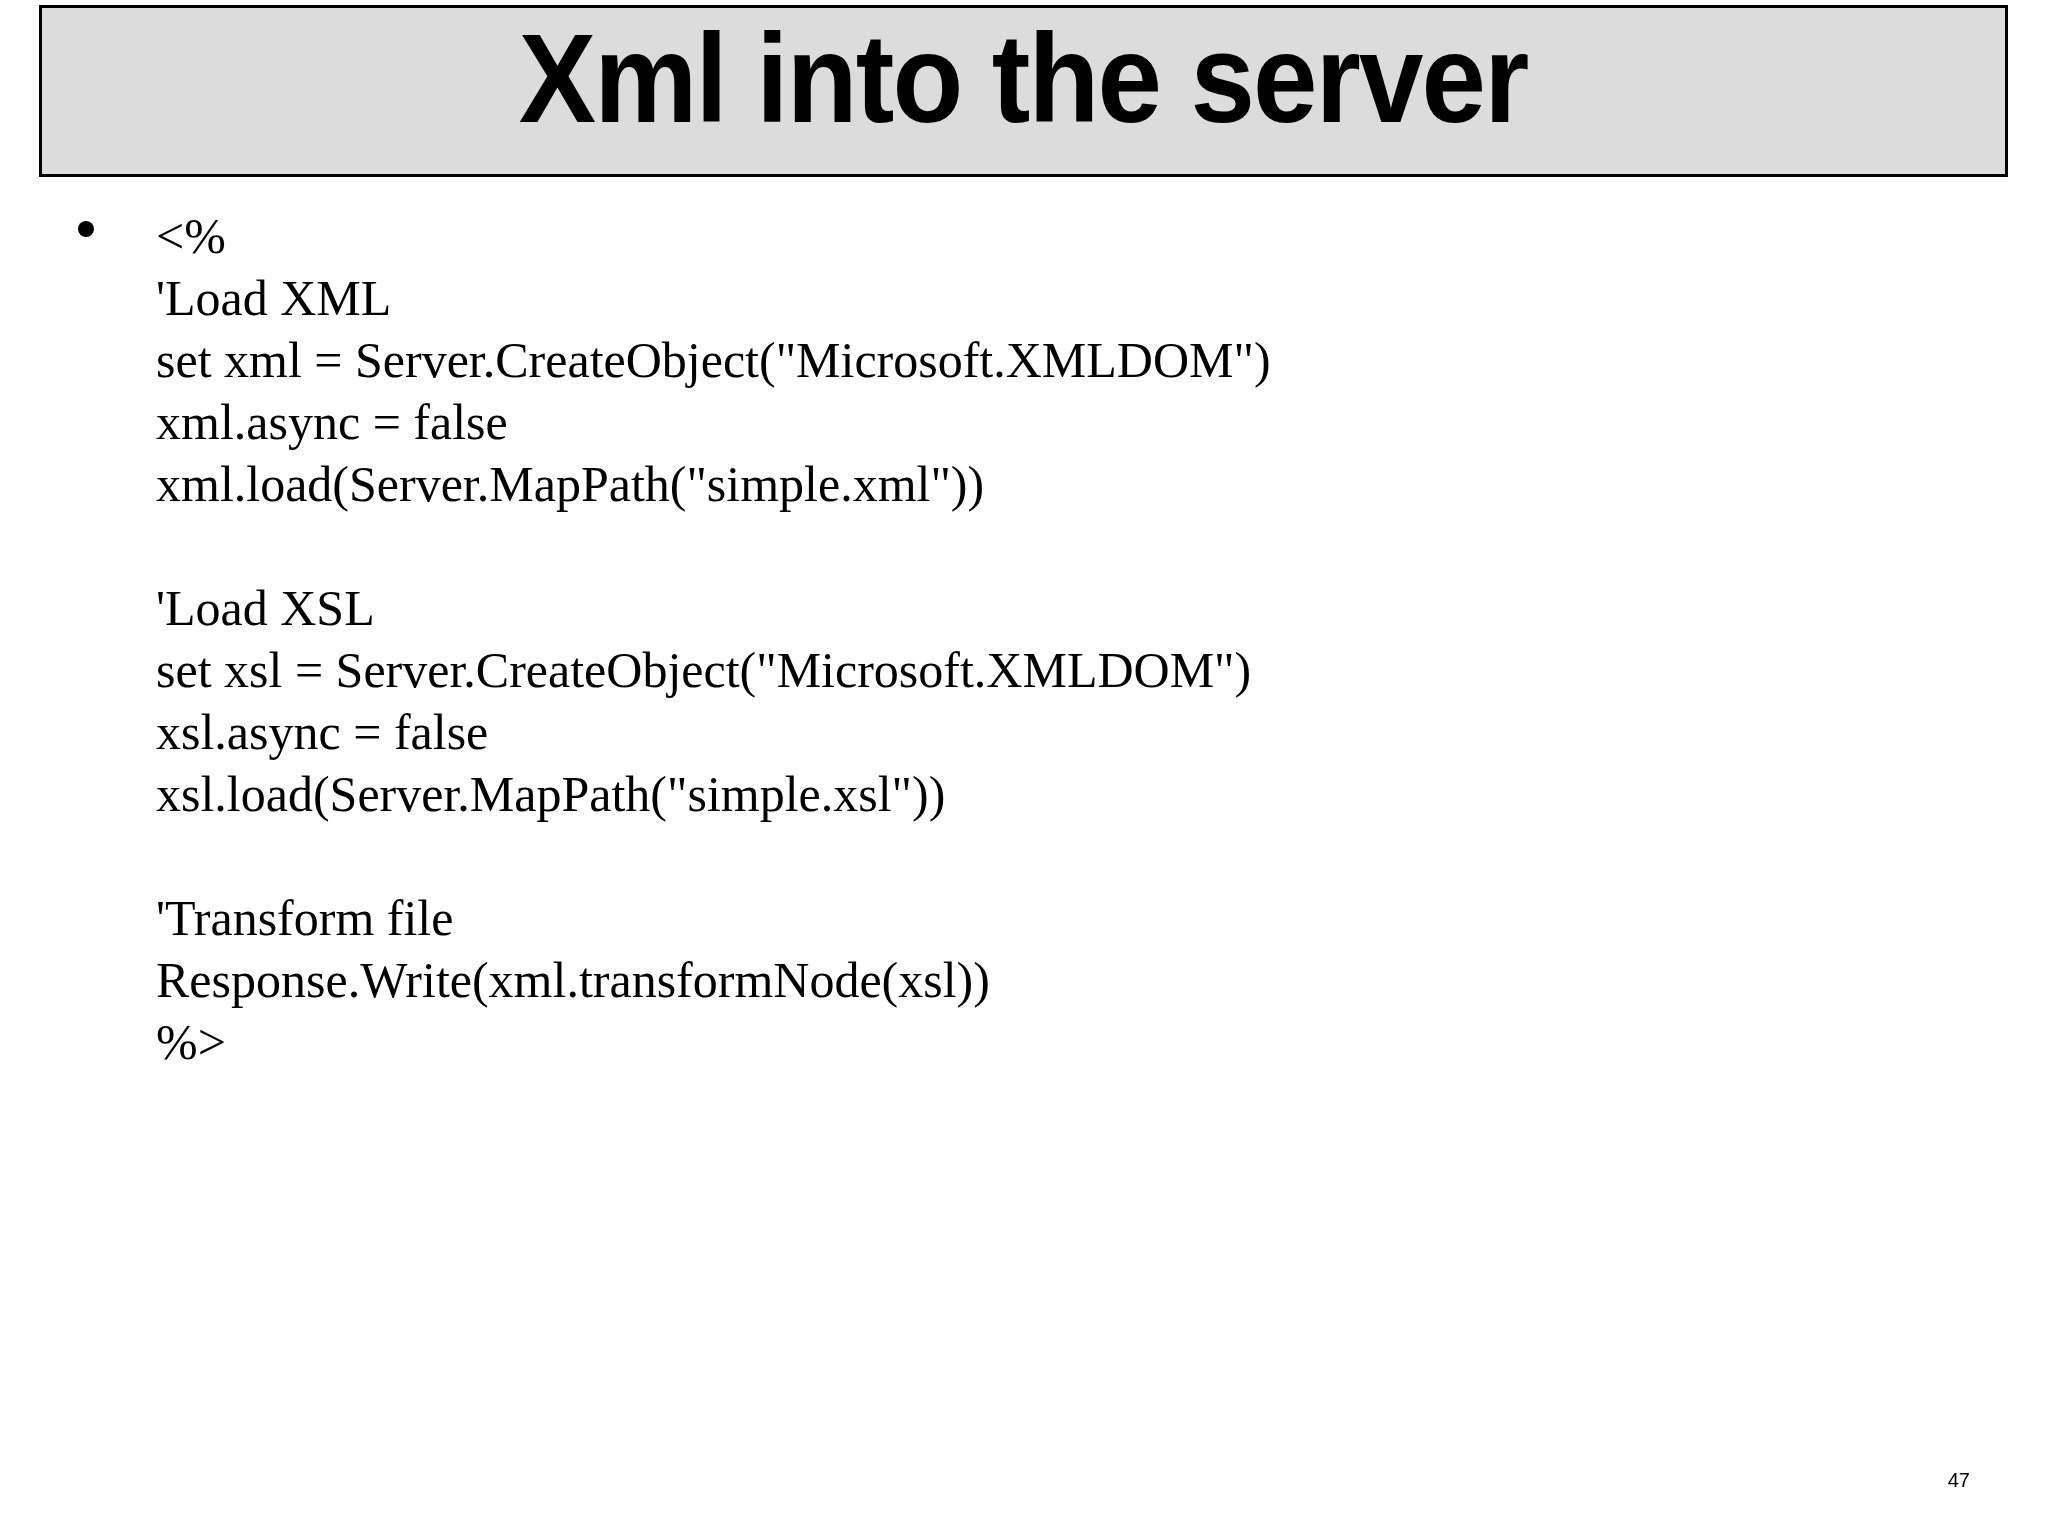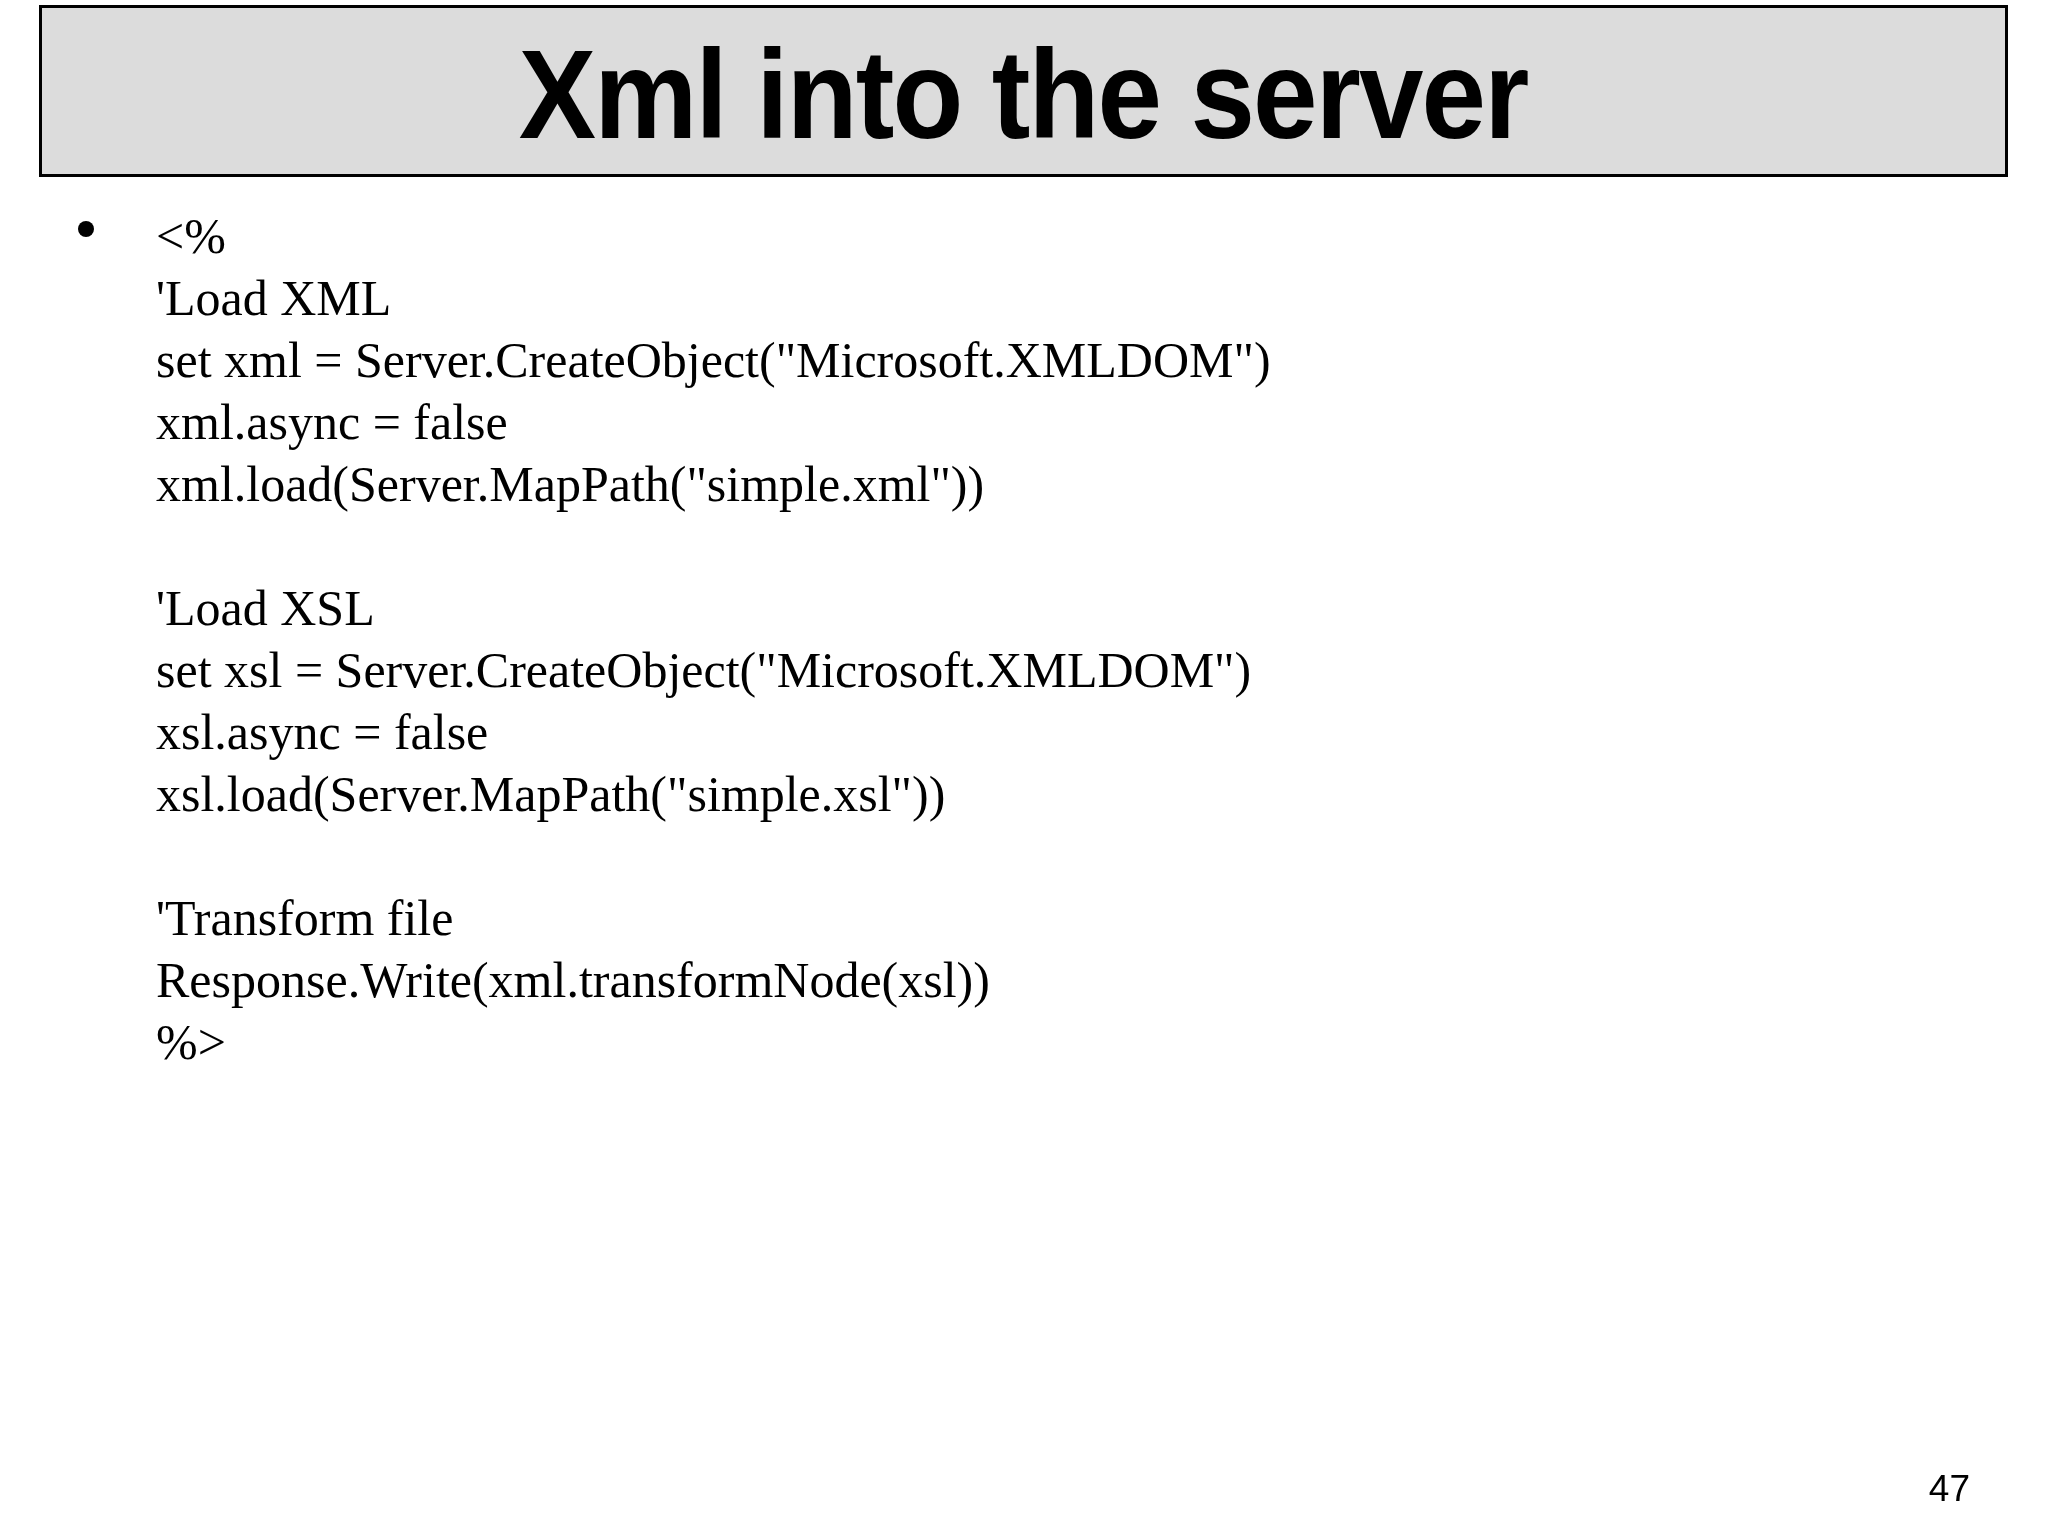--- a/index.html
+++ b/index.html
@@ -21,21 +21,20 @@
   .title-box {
     position: absolute;
     left: 39px;
     top: 5px;
     width: 1969px;
     height: 172px;
     box-sizing: border-box;
     background: var(--title-fill, #dcdcdc);
     border: 3px solid var(--title-border, #000000);
     display: flex;
-    align-items: center;
     justify-content: center;
     padding-top: 8px;
   }
   .title-text {
     margin: 0;
     font-family: "Liberation Sans", sans-serif;
     font-weight: bold;
     font-size: 126px;
     line-height: 1;
     letter-spacing: -2px;
@@ -70,21 +69,21 @@
     white-space: pre;
   }
   .code-line {
     height: 62px;
   }
   .page-number {
     position: absolute;
     top: 1470px;
     right: 78px;
     font-family: "Liberation Sans", sans-serif;
-    font-size: 37px;
+    font-size: 20px;
     line-height: 1;
     color: var(--text, #000000);
     margin-left: 16px;
   }
 </style>
 </head>
 <body>
 
 <div class="slide">
 

